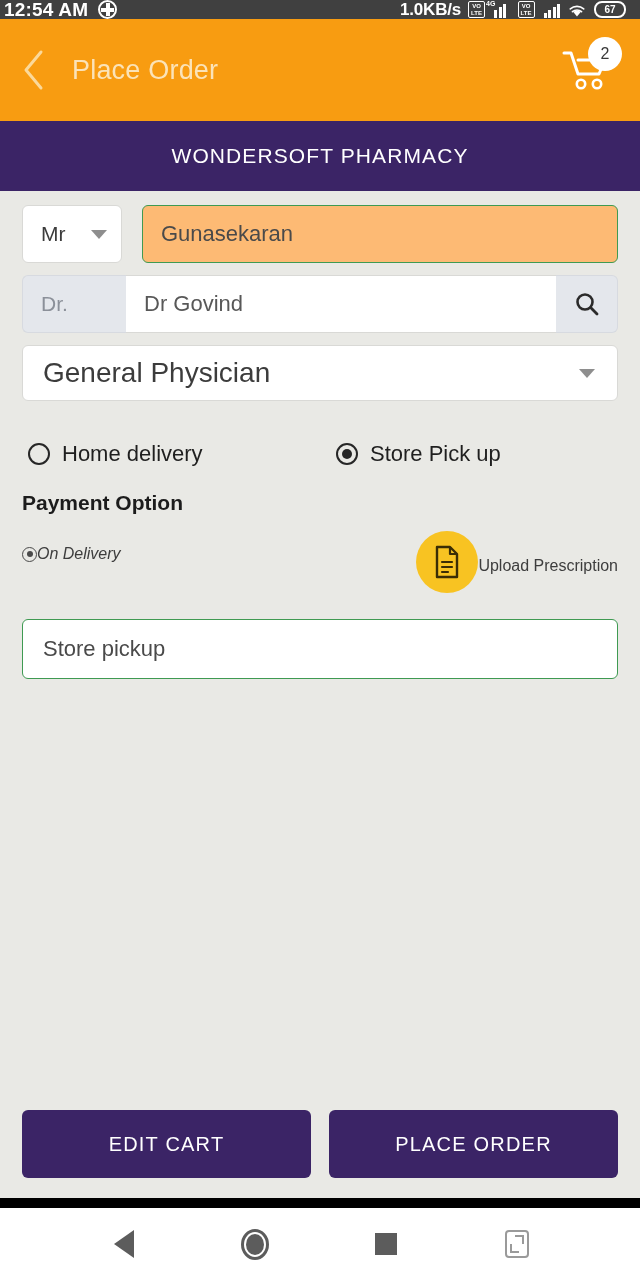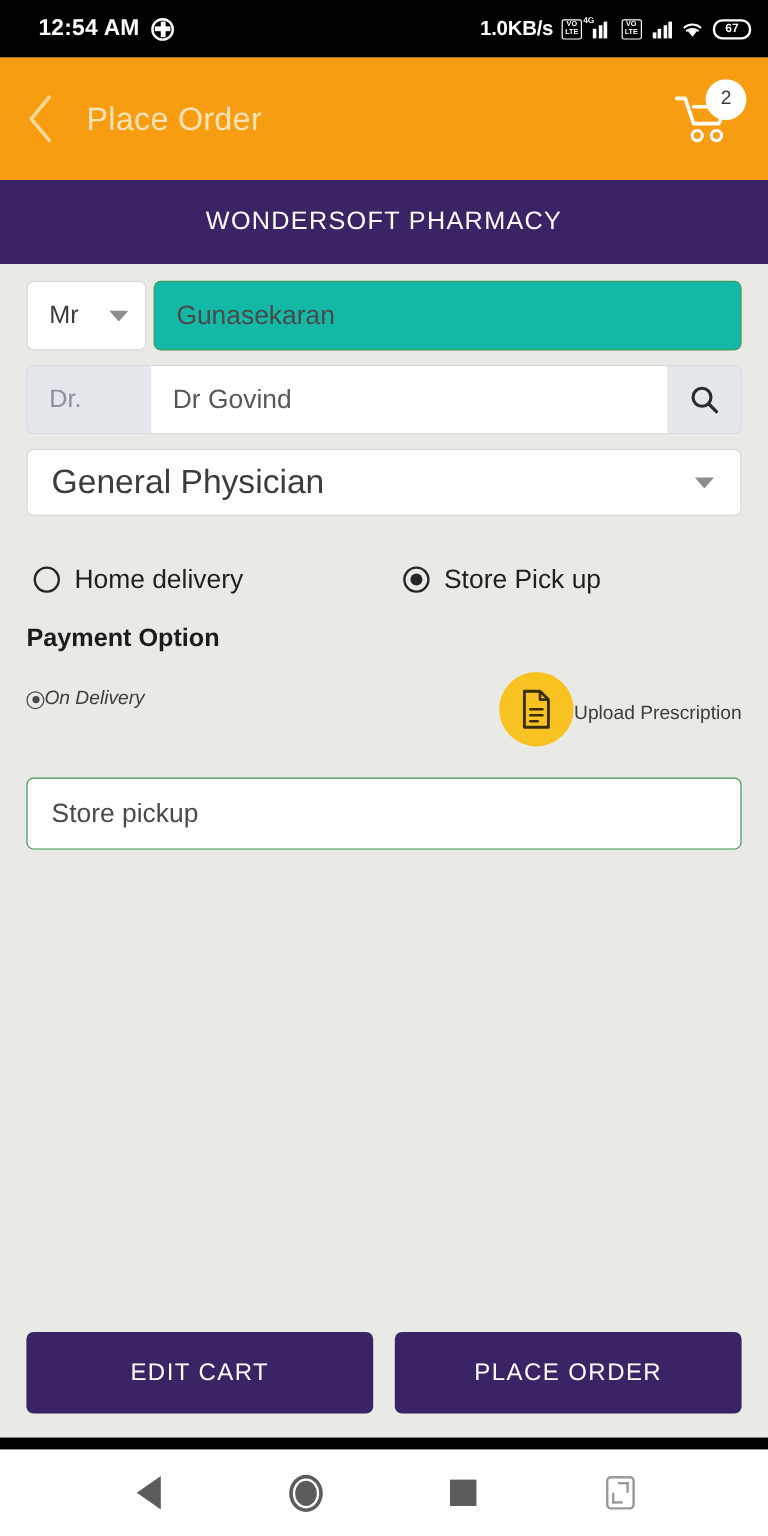--- a/index.html
+++ b/index.html
@@ -11,26 +11,26 @@
     font-family: "Liberation Sans", sans-serif;
   }
 
   body {
     background: #e9e9e5;
     position: relative;
   }
 
   
   .status-bar {
-    height: 48px;
-    background: #000000;
+    height: 19px;
+    background: #404040;
     display: flex;
     align-items: center;
     justify-content: space-between;
-    padding: 0 14px 0 32px;
+    padding: 0 14px 0 4px;
     color: #ffffff;
   }
   .status-left {
     display: flex;
     align-items: center;
     gap: 10px;
   }
   .status-clock {
     font-size: 19px;
     font-weight: bold;
@@ -216,27 +216,27 @@
   }
   .caret {
     width: 0; height: 0;
     border-left: 8px solid transparent;
     border-right: 8px solid transparent;
     border-top: 9px solid #8e8e8e;
   }
 
   .name-input {
     flex: 1;
-    margin-left: 6px;
+    margin-left: 20px;
     border: 1.6px solid #3f9a52;
     padding: 0 18px;
     font-size: 22px;
     color: #4a4a4a;
     font-family: "Liberation Sans", sans-serif;
-    background: #14b8a6;
+    background: #fdba74;
     border-radius: 6px;
     height: 58px;
     outline: none;
   }
   .name-input::placeholder { color: #9b9b9b; }
 
   
   .dr-prefix {
     width: 104px;
     background: #e4e7ec;

